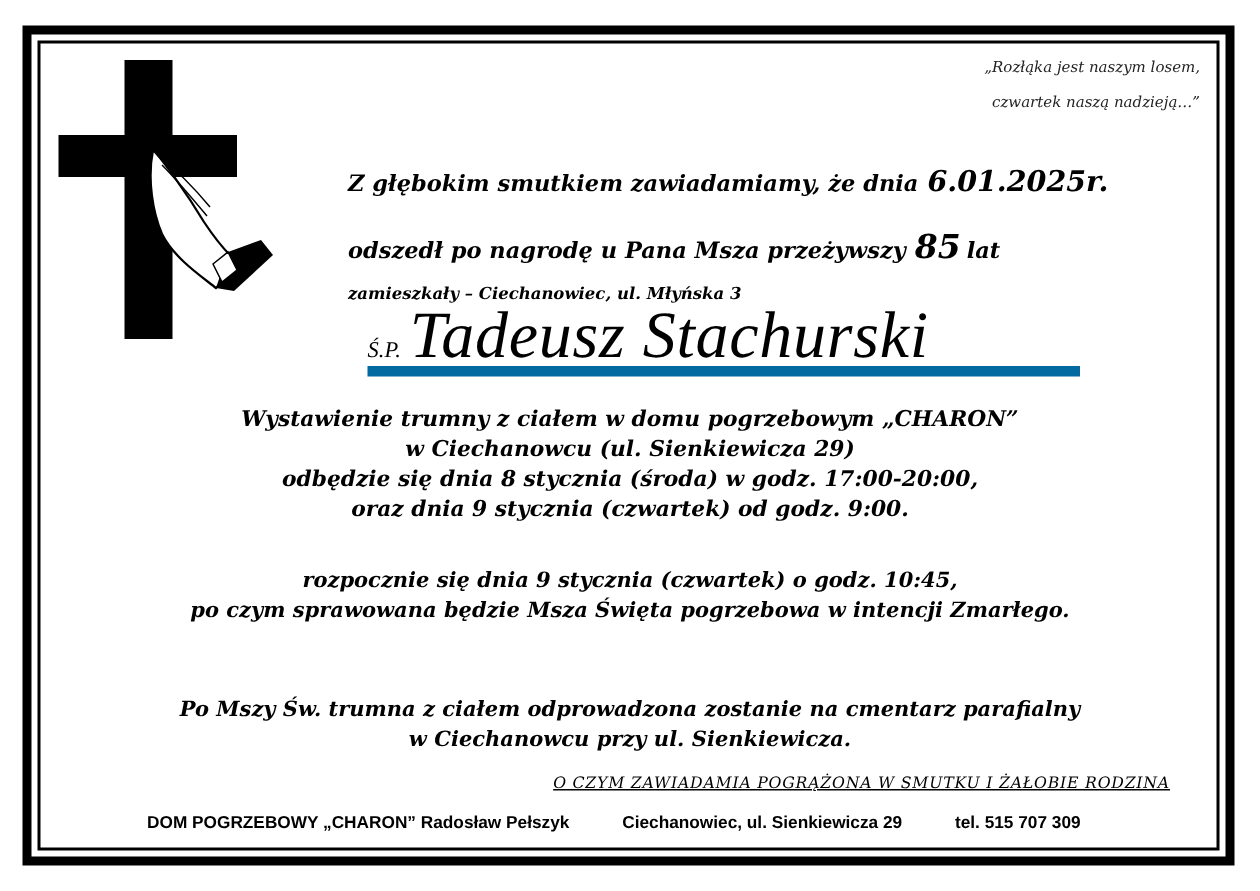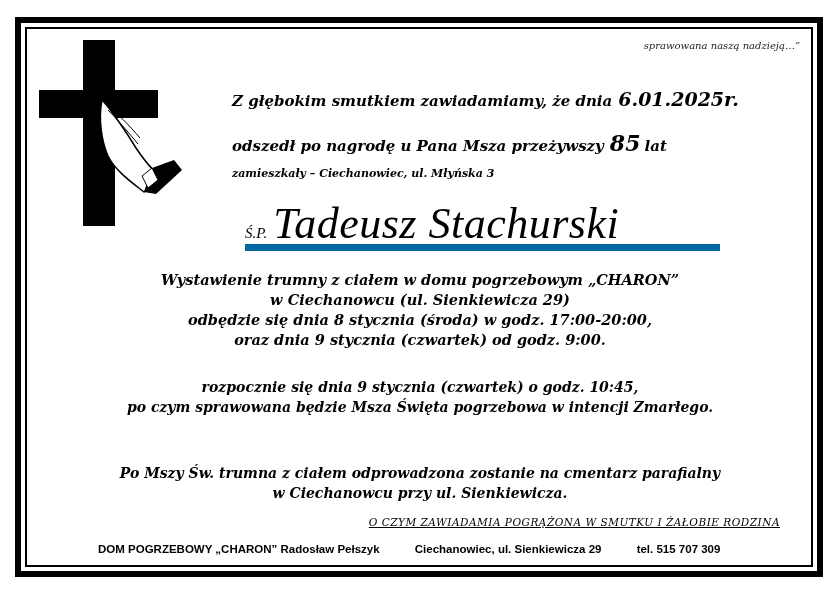--- a/index.html
+++ b/index.html
@@ -3,21 +3,21 @@
 <meta charset="utf-8">
 <style>
   html, body { margin:0; padding:0; background:#ffffff; }
   body { width:840px; height:594px; position:relative; overflow:hidden; font-family:"DejaVu Serif", serif; color:#000; }
   .frame-outer { position:absolute; left:15px; top:17px; width:808px; height:560px; border:6px solid #000; box-sizing:border-box; }
   .frame-inner { position:absolute; left:25px; top:27px; width:788px; height:540px; border:2px solid #000; box-sizing:border-box; }
   .cross-v { position:absolute; left:83px; top:40px; width:32px; height:186px; background:#000; }
   .cross-h { position:absolute; left:39px; top:90px; width:119px; height:28px; background:#000; }
   .hands { position:absolute; left:94px; top:98px; width:90px; height:100px; }
   .quote { position:absolute; right:40px; top:34px; text-align:right; font-family:"DejaVu Serif", serif; font-style:italic; font-size:10px; line-height:23px; color:#222; }
-  .line { position:absolute; font-family:"DejaVu Serif", serif; font-style:italic; font-weight:bold; white-space:nowrap; }
+  .line { position:absolute; font-family:"DejaVu Serif", serif; font-style:italic; font-weight:bold; white-space:nowrap;margin-top:22px; }
   .l1 { left:232px; top:88px; font-size:15px; }
   .l1 .date { font-size:19px; margin-left:6px; }
   .l2 { left:232px; top:130px; font-size:15px; }
   .l2 .age { font-size:22px; margin:0 4px 0 6px; }
   .l3 { left:232px; top:167px; font-size:11px; }
   .name-row { position:absolute; left:245px; top:198px; width:475px; white-space:nowrap; font-family:"Liberation Serif", serif; font-style:italic; font-weight:normal; border-bottom:7px solid #0369a1; height:46px; }
   .sp { font-size:15px; margin-right:6px; }
   .name { font-size:44px; letter-spacing:0.5px; }
   .block { position:absolute; left:30px; width:780px; text-align:center; font-family:"DejaVu Serif", serif; font-style:italic; font-weight:bold; font-size:14.5px; line-height:20px; }
   .b1 { top:270px; }
@@ -39,21 +39,22 @@
 </div>
 <svg class="hands" viewBox="0 0 90 100">
   <path d="M8 2 C14 8 30 30 42 50 C50 62 58 72 66 78 L50 94 C40 86 22 74 14 58 C8 44 4 22 8 2 Z" fill="#fff" stroke="#000" stroke-width="1.5"></path>
   <path d="M12 6 C22 14 36 28 46 40" fill="none" stroke="#000" stroke-width="1"></path>
   <path d="M14 12 C24 22 34 34 44 46" fill="none" stroke="#000" stroke-width="1"></path>
   <path d="M58 70 L80 62 L88 72 L62 96 L50 94 Z" fill="#000"></path>
   <path d="M48 78 L58 70 L64 82 L54 90 Z" fill="#fff" stroke="#000" stroke-width="1"></path>
 </svg>
 
 <div class="quote">
-  <div>sprawowana naszą nadzieją…”</div>
+  <div>„Rozłąka jest naszym losem,</div>
+  <div>czwartek naszą nadzieją…”</div>
 </div>
 
 <div class="line l1">
   <span>Z głębokim smutkiem zawiadamiamy, że dnia</span><span class="date">6.01.2025r.</span>
 </div>
 <div class="line l2">
   <span>odszedł po nagrodę u Pana Msza przeżywszy</span><span class="age">85</span><span>lat</span>
 </div>
 <div class="line l3">zamieszkały – Ciechanowiec, ul. Młyńska 3</div>
 

